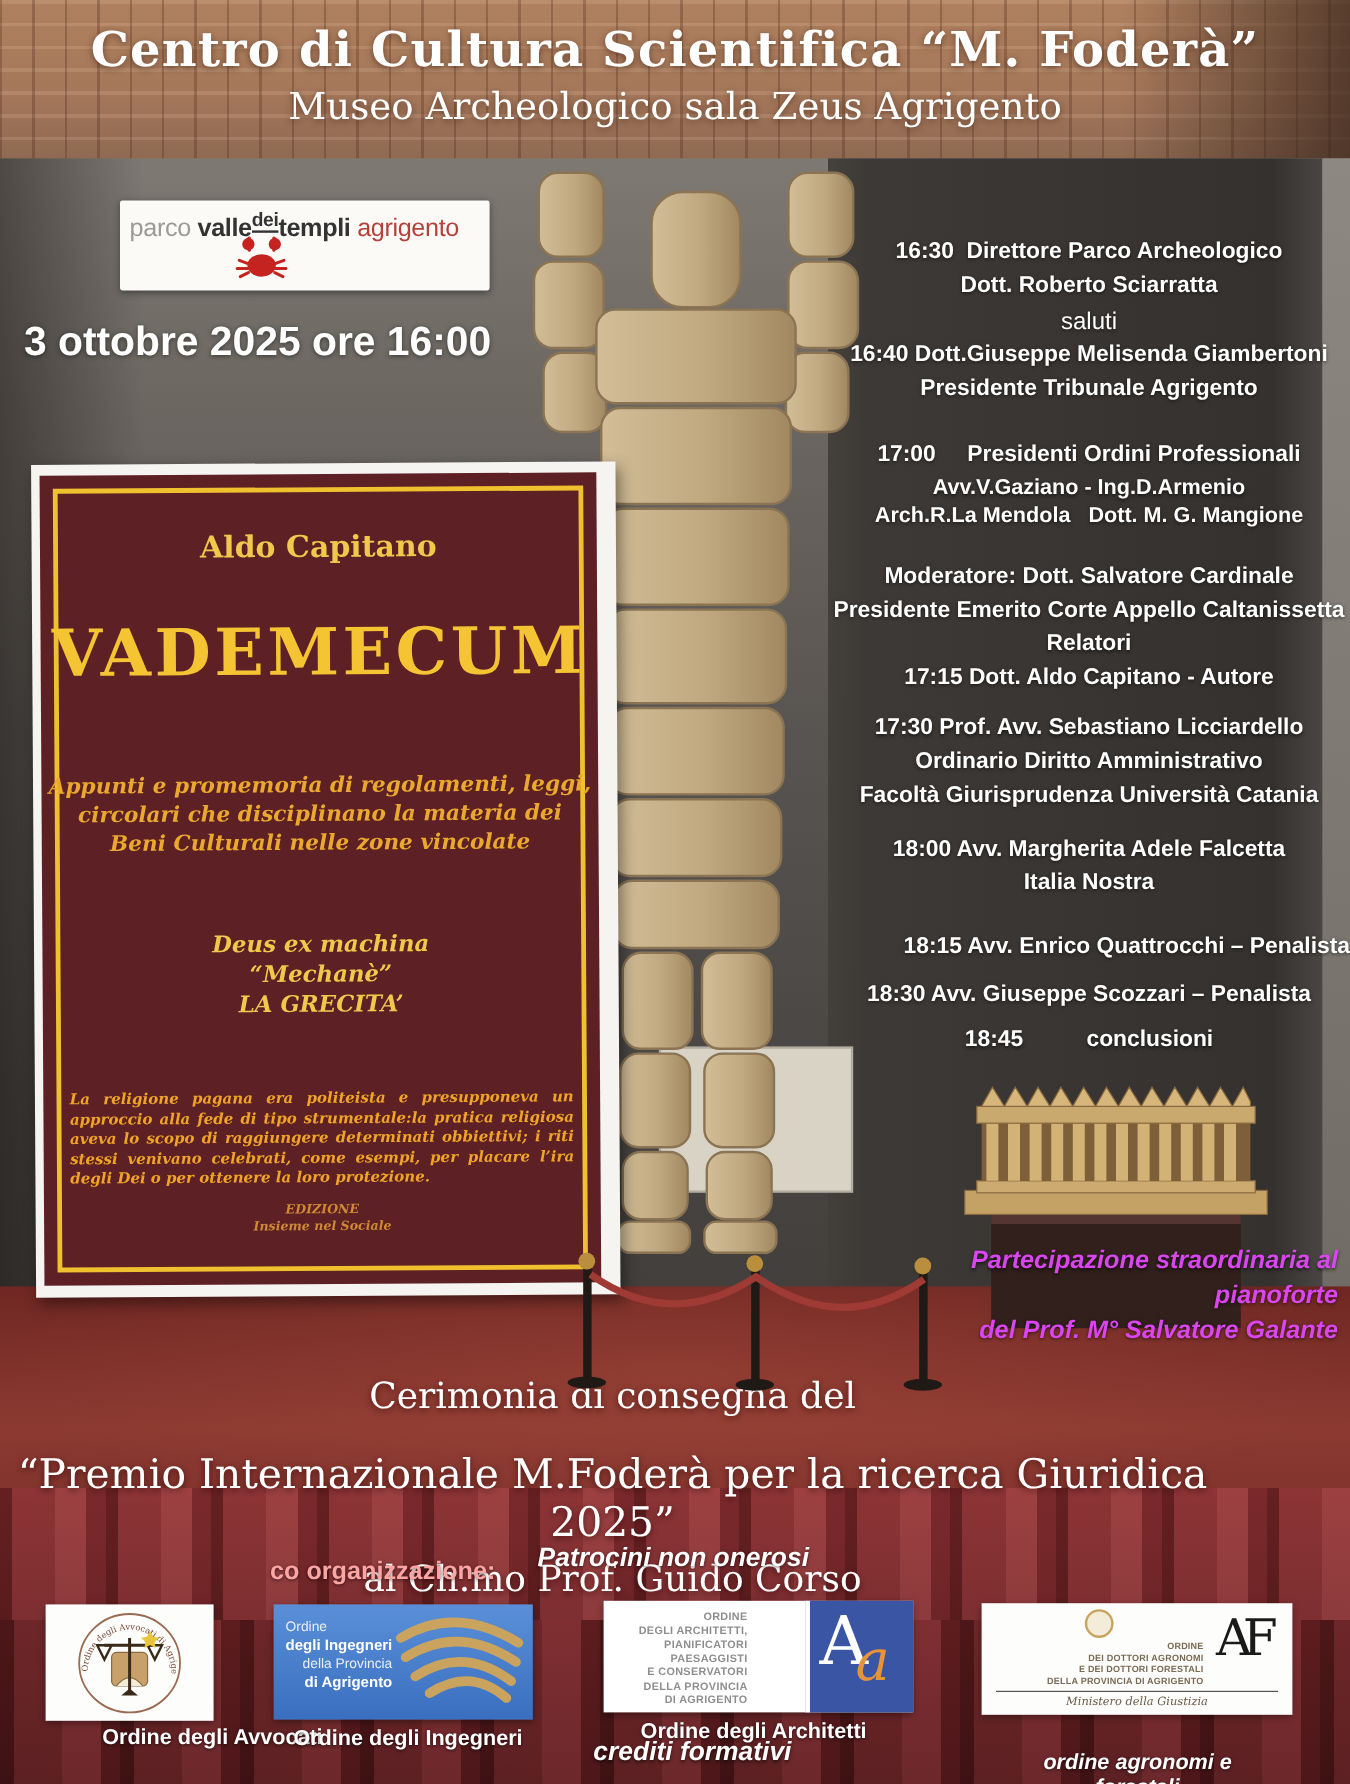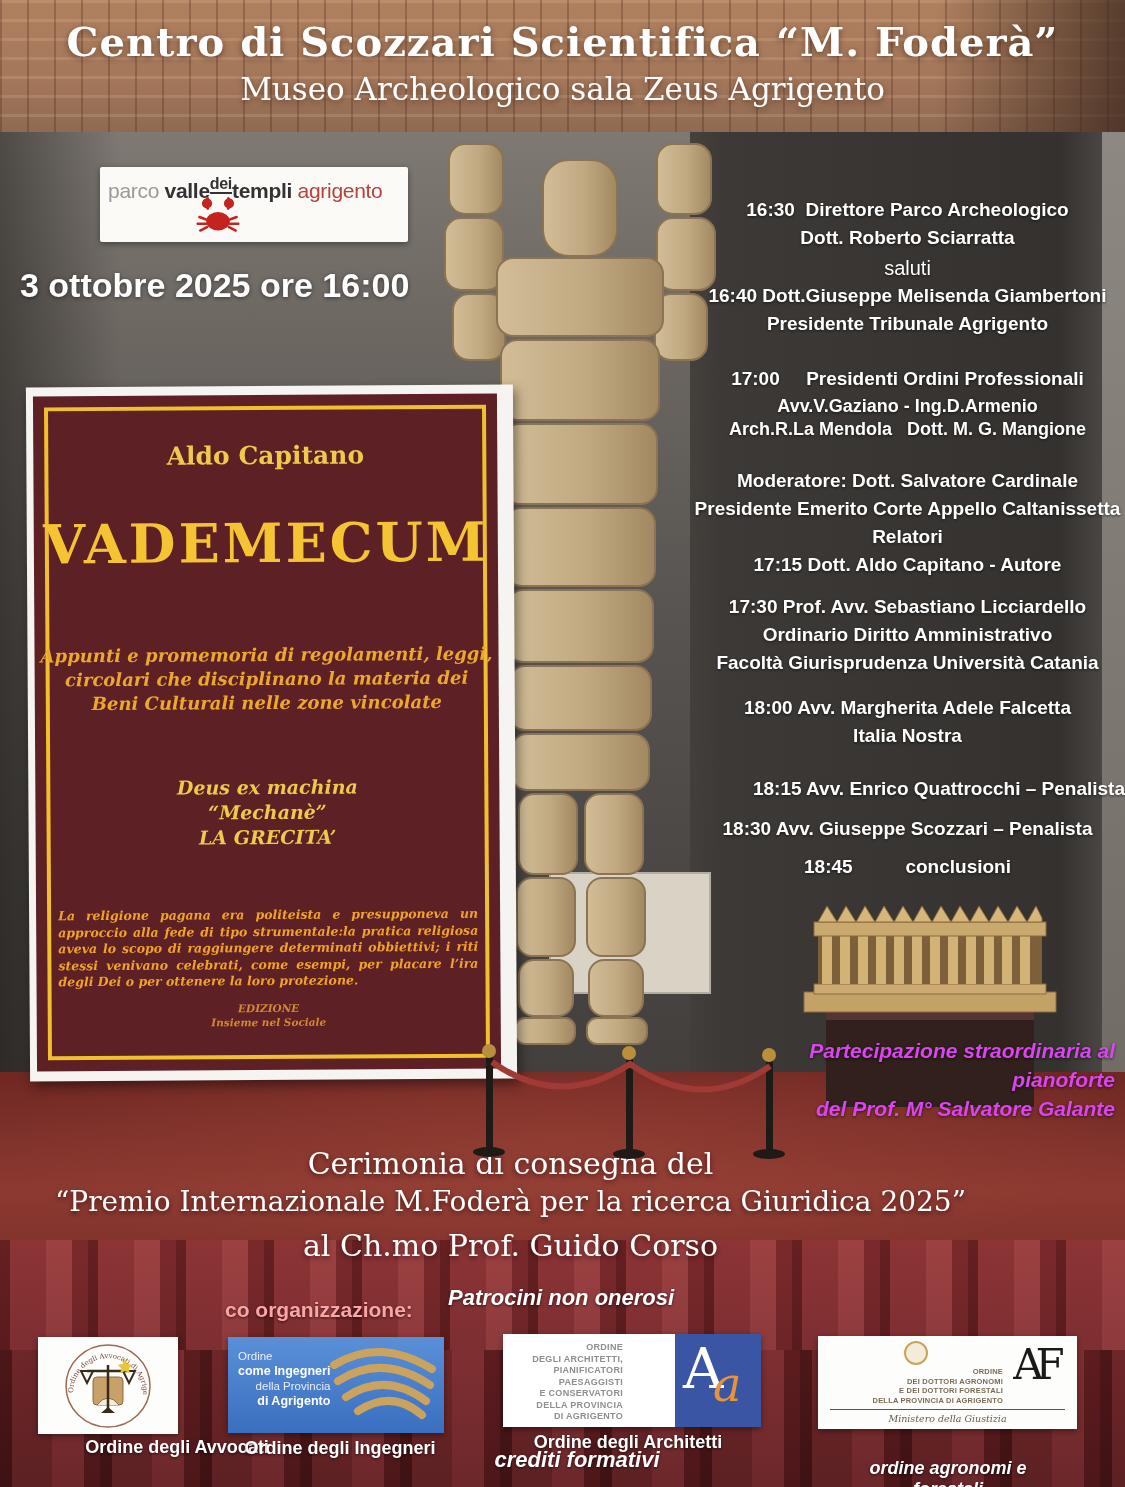--- a/index.html
+++ b/index.html
@@ -81,21 +81,21 @@
   .program .g14{margin-top:14px;} .program .g17{margin-top:17px;}
   .program .g25{margin-top:25px;text-align:right;} .program .g12{margin-top:12px;}
   .program .g10{margin-top:10px;} .program .g2{margin-top:2px;}
   
   .piano{position:absolute;left:735px;top:1036px;width:380px;z-index:8;color:#d946ef;text-align:right;
     font-style:italic;font-weight:700;font-size:21px;line-height:29px;text-shadow:0 1px 3px rgba(0,0,0,.6);}
   
   .ceremony{position:absolute;left:0;top:1146px;width:1021px;z-index:8;text-align:center;color:#fff;
     font-family:"DejaVu Serif","Liberation Serif",serif;text-shadow:0 2px 5px rgba(40,5,5,.65);}
   .ceremony .c1{font-size:30px;}
-  .ceremony .c2{font-size:28px;margin-top:4px;}
+  .ceremony .c2{font-size:34px;margin-top:28px;}
   .ceremony .c3{font-size:30px;margin-top:10px;}
   
   .coorg{position:absolute;left:225px;top:1298px;z-index:9;color:#fca5a5;font-weight:700;font-size:21px;
     text-shadow:0 1px 3px rgba(0,0,0,.6);}
   .patrocini{position:absolute;left:448px;top:1285px;z-index:9;color:#fff;font-weight:700;font-style:italic;
     font-size:22px;text-shadow:0 1px 3px rgba(0,0,0,.6);}
   .crediti{position:absolute;left:412px;top:1447px;width:330px;text-align:center;z-index:9;color:#fff;
     font-weight:700;font-style:italic;font-size:22px;text-shadow:0 1px 3px rgba(0,0,0,.6);}
   .logo-label{position:absolute;z-index:9;color:#fff;font-weight:700;font-size:18px;text-align:center;
     text-shadow:0 1px 3px rgba(0,0,0,.65);}
@@ -139,21 +139,21 @@
   <div class="wall"></div>
   <div class="wall-left-shade"></div>
   <div class="slab"></div>
   <div class="wall-right-strip"></div>
   <div class="carpet"></div>
   <div class="chairs-row r1"></div>
   <div class="chairs-row r2"></div>
   <div class="chairs-fade"></div>
 
   <div class="hdr">
-    <div class="t1">Centro di Scozzari Scientifica “M. Foderà”</div>
+    <div class="t1">Centro di Cultura Scientifica “M. Foderà”</div>
     <div class="t2">Museo Archeologico sala Zeus Agrigento</div>
   </div>
 
   <div class="parco">
     <div class="words">
       <span class="w-parco">parco</span>
       <span class="w-valle">valle</span><span class="w-dei">dei</span><span class="w-templi">templi</span>
       <span class="w-agrigento">agrigento</span>
     </div>
     <svg class="crab" width="52" height="44" viewBox="0 0 60 52">
@@ -329,21 +329,21 @@
       <path d="M60 30 L72 30 L66 42 Z" fill="none" stroke="#3a2a1a" stroke-width="2"></path>
       <path d="M38 72 L52 72 L45 66 Z" fill="#3a2a1a"></path>
       <path d="M62 18 l2.5 5 5 .7 -3.7 3.6 .9 5 -4.7 -2.4 -4.7 2.4 .9 -5 -3.7 -3.6 5 -.7 Z" fill="#e8c53a"></path>
     </svg>
   </div>
   <div class="logo-label lab-avv">Ordine degli Avvocati</div>
 
   <div class="logo-box box-ing">
     <div class="ing-text">
       <div>Ordine</div>
-      <div><b>come Ingegneri</b></div>
+      <div><b>degli Ingegneri</b></div>
       <div class="ri">della Provincia</div>
       <div class="ri"><b>di Agrigento</b></div>
     </div>
     <svg width="120" height="84" viewBox="0 0 120 84">
       <g fill="none" stroke="#caa45e" stroke-linecap="round">
         <path d="M14 22 Q60 -6 112 26" stroke-width="8"></path>
         <path d="M18 38 Q62 10 110 42" stroke-width="8"></path>
         <path d="M26 54 Q66 28 106 58" stroke-width="8"></path>
         <path d="M38 68 Q72 46 102 72" stroke-width="8"></path>
       </g>

